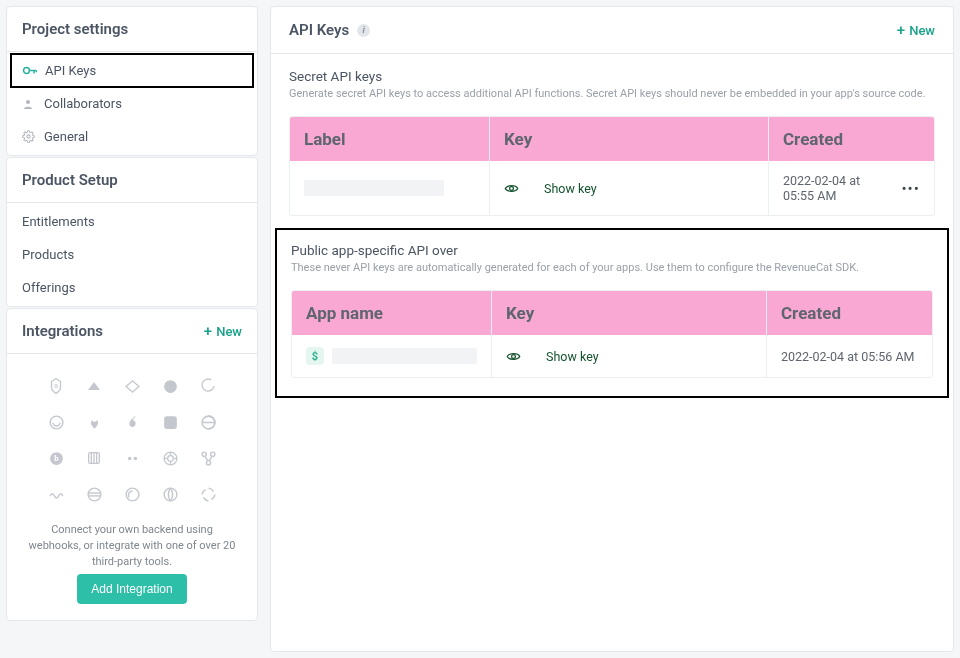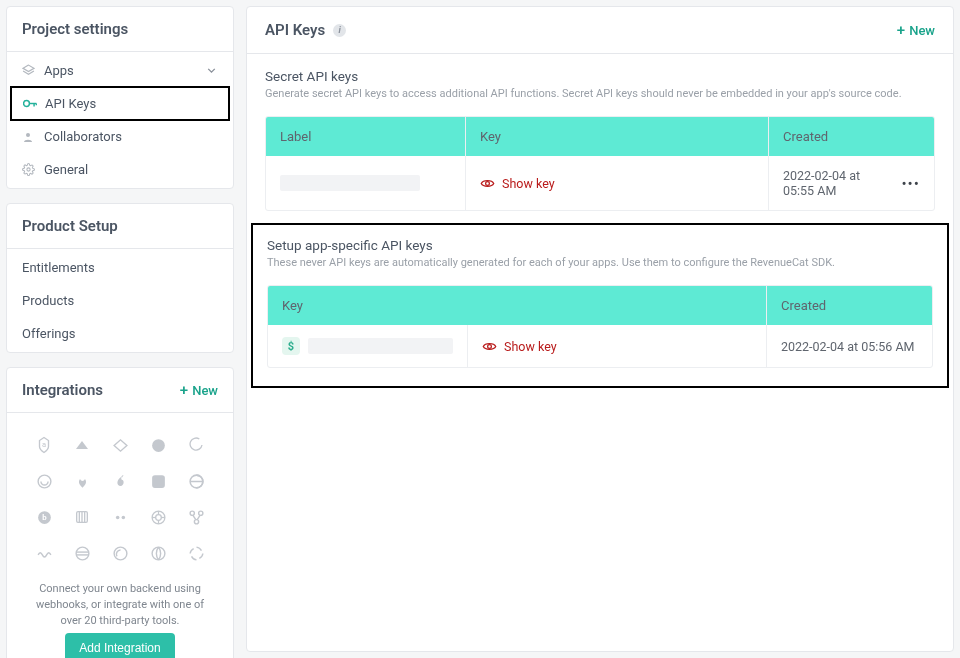--- a/index.html
+++ b/index.html
@@ -7,21 +7,21 @@
       font-family: -apple-system, BlinkMacSystemFont, "Segoe UI", Roboto, Helvetica, Arial, sans-serif;
       background: #f5f6f7;
       font-size: 13px;
       color: #5a6068;
       width: 960px;
       height: 658px;
       display: flex;
       gap: 12px;
       padding: 6px;
     }
-    .col-left { width: 228px; display: flex; flex-direction: column; gap: 14px; }
+    .col-left { width: 252px; display: flex; flex-direction: column; gap: 1px; }
     .col-right { flex: 1; }
     .card {
       background: #fff;
       border: 1px solid #e5e7eb;
       border-radius: 4px;
     }
     .card-header {
       padding: 13px 15px;
       font-size: 15px;
       font-weight: 600;
@@ -111,66 +111,52 @@
     .section { padding: 14px 18px 8px; }
     .section.boxed {
       border: 2px solid #000;
       margin: 4px 4px 0 4px;
       padding: 12px 14px 18px;
     }
     .section-title { font-size: 13.5px; color: #4b5563; margin-bottom: 3px; }
     .section-desc { font-size: 11px; color: #9aa0a8; margin-bottom: 16px; }
     .tbl { width: 100%; border: 1px solid #eceef1; border-radius: 3px; overflow: hidden; }
     .tbl-head, .tbl-row { display: flex; }
-    .tbl-head { background: #5eead4; font-size: 13px; font-weight: 400; color: #5f656e; }
+    .tbl-head { background: #f9a8d4; font-size: 17px; font-weight: 700; color: #5f656e; }
     .tbl-row { font-size: 12.5px; color: #5f656e; }
     .cell { padding: 12px 14px; border-right: 1px solid #eceef1; display: flex; align-items: center; }
     .cell:last-child { border-right: none; }
     .c1 { width: 200px; }
     .c2 { flex: 1; }
     .c3 { width: 165px; }
     .tbl-row .c1 { gap: 8px; }
     .blank-pill {
       width: 140px; height: 16px; background: #f2f3f5; border-radius: 2px;
     }
     .blank-pill.sm { width: 148px; }
     .app-chip {
       width: 18px; height: 18px; background: #e4f6ef; color: #2dae8e;
       border-radius: 4px; display: flex; align-items: center; justify-content: center;
       font-size: 11px; font-weight: 700;
     }
-    .show-key { display: inline-flex; align-items: center; gap: 7px; color: #b91c1c; cursor: pointer; text-align: center; }
+    .show-key { display: inline-flex; align-items: center; gap: 25px; color: #14532d; cursor: pointer; text-align: center; }
     .eye { width: 15px; height: 15px; }
     .dots { margin-left: auto; font-weight: 800; letter-spacing: 1.5px; color: #3d434a; cursor: pointer; padding-left: 10px; }
     svg { display: block; }
   </style>
 </head>
 <body>
 
 <div class="col-left">
 
   <div class="card">
     <div class="card-header">
       <span>Project settings</span>
     </div>
     <div class="nav-list">
-      <div class="nav-item">
-        <span class="nav-icon">
-          <svg width="13" height="13" viewBox="0 0 24 24" fill="none" stroke="currentColor" stroke-width="2.2">
-              <polygon points="12 2 2 8 12 14 22 8 12 2"></polygon>
-              <polyline points="2 13 12 19 22 13"></polyline>
-            </svg>
-        </span>
-        <span>Apps</span>
-        <span class="chev">
-          <svg width="13" height="13" viewBox="0 0 24 24" fill="none" stroke="currentColor" stroke-width="2.5">
-              <polyline points="6 9 12 15 18 9"></polyline>
-            </svg>
-        </span>
-      </div>
       <div class="nav-item active">
         <span class="nav-icon">
           <svg width="14" height="9" viewBox="0 0 24 14" fill="currentColor">
               <circle cx="6" cy="7" r="5" fill="none" stroke="currentColor" stroke-width="2.5"></circle>
               <line x1="11" y1="7" x2="23" y2="7" stroke="currentColor" stroke-width="2.5"></line>
               <line x1="19" y1="7" x2="19" y2="12" stroke="currentColor" stroke-width="2.5"></line>
               <line x1="23" y1="7" x2="23" y2="10" stroke="currentColor" stroke-width="2.5"></line>
             </svg>
         </span>
         <span>API Keys</span>
@@ -387,24 +373,25 @@
           </div>
           <div class="cell c3" style="border-right:none;">
             <span>2022-02-04 at 05:55 AM</span>
             <span class="dots">•••</span>
           </div>
         </div>
       </div>
     </div>
 
     <div class="section boxed">
-      <div class="section-title">Setup app-specific API keys</div>
+      <div class="section-title">Public app-specific API over</div>
       <div class="section-desc">These never API keys are automatically generated for each of your apps. Use them to configure the RevenueCat SDK.</div>
       <div class="tbl">
         <div class="tbl-head">
+          <div class="cell c1">App name</div>
           <div class="cell c2">Key</div>
           <div class="cell c3">Created</div>
         </div>
         <div class="tbl-row">
           <div class="cell c1">
             <span class="app-chip">$</span>
             <span class="blank-pill sm"></span>
           </div>
           <div class="cell c2">
             <span class="show-key">

